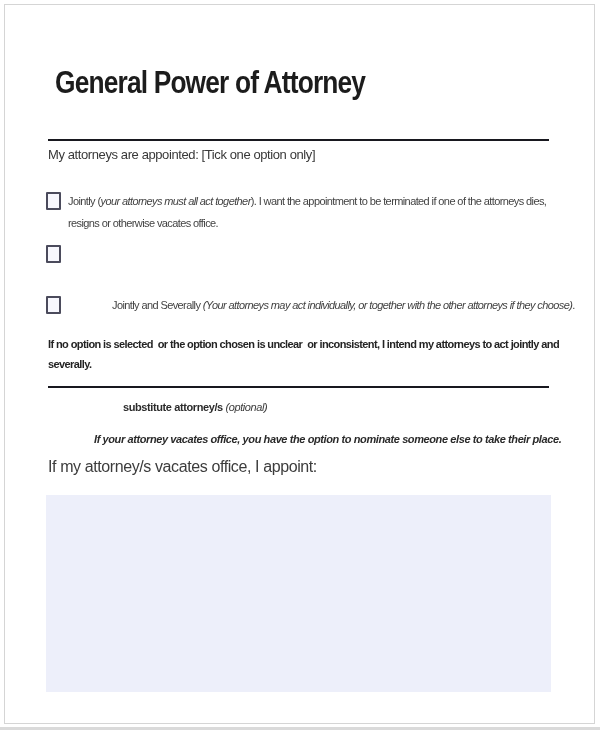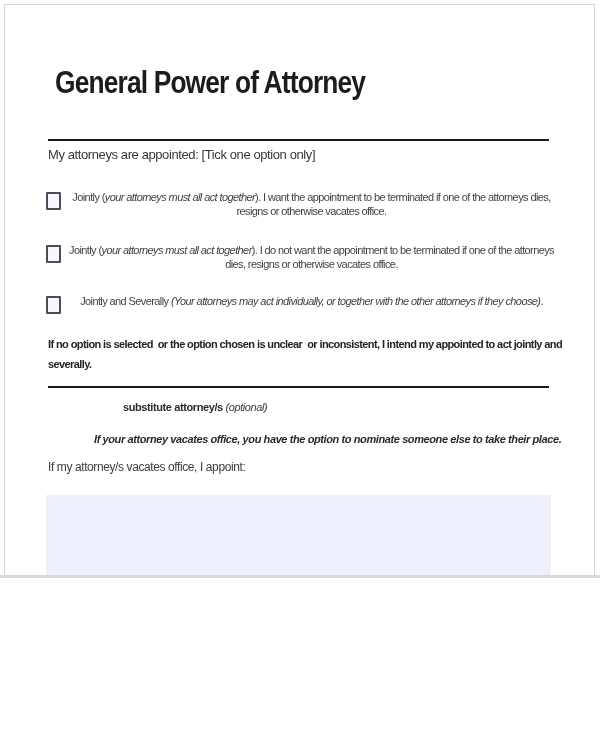--- a/index.html
+++ b/index.html
@@ -3,21 +3,21 @@
 <meta charset="utf-8">
 <style>
   html, body {
     margin: 0;
     padding: 0;
     background: #ffffff;
   }
   .page {
     position: relative;
     width: 600px;
-    height: 578px;
+    height: 730px;
     background: #ffffff;
     font-family: "Liberation Sans", sans-serif;
     overflow: hidden;
   }
   .frame {
     position: absolute;
     left: 4px;
     top: 4px;
     width: 589px;
     height: 718px;
@@ -78,27 +78,26 @@
   .cb-1 { top: 192px; }
   .cb-2 { top: 245px; }
   .cb-3 { top: 296px; }
   .opt-text {
     position: absolute;
     left: 68px;
     width: 487px;
     font-size: 11px;
     letter-spacing: -0.6px;
     color: #434343;
-    line-height: 14px;
+    line-height: 22px;
     white-space: pre-wrap;
-    text-align: center;
   }
   .opt-1 { top: 190px; }
   .opt-2 { top: 243px; }
-  .opt-3 { top: 294px; }
+  .opt-3 { top: 294px; margin-left: 44px; }
   .statement {
     position: absolute;
     left: 48px;
     top: 334px;
     width: 520px;
     font-size: 11px;
     font-weight: bold;
     letter-spacing: -0.6px;
     color: #242424;
     line-height: 20px;
@@ -131,21 +130,21 @@
     letter-spacing: -0.4px;
     color: #2a2a2a;
     line-height: 14px;
     white-space: pre-wrap;
     margin-left: 46px;
   }
   .appoint-label {
     position: absolute;
     left: 48px;
     top: 460px;
-    font-size: 12px;
+    font-size: 16px;
     letter-spacing: -0.4px;
     color: #3c3c3c;
     line-height: 14px;
     white-space: pre-wrap;
   }
   .appointee-box {
     position: absolute;
     left: 46px;
     top: 495px;
     width: 505px;
@@ -164,26 +163,25 @@
   <h1 class="title">General Power of Attorney</h1>
 
   <div class="rule rule-top"></div>
 
   <div class="prompt">My attorneys are appointed: [Tick one option only]</div>
 
   <div class="checkbox cb-1"></div>
   <div class="opt-text opt-1"><span>Jointly (</span><i>your attorneys must all act together</i><span>). I want the appointment to be terminated if one of the attorneys dies, resigns or otherwise vacates office.</span></div>
 
   <div class="checkbox cb-2"></div>
-  <div class="opt-text opt-2"><span>Jointly (</span><i>your attorneys must all act together</i><span>). I do not want the appointment to be terminated if one of the attorneys dies, resigns or otherwise vacates office.</span></div>
 
   <div class="checkbox cb-3"></div>
   <div class="opt-text opt-3"><span>Jointly and Severally </span><i>(Your attorneys may act individually, or together with the other attorneys if they choose)</i><span>.</span></div>
 
-  <div class="statement">If no option is selected  or the option chosen is unclear  or inconsistent, I intend my appointed to act jointly and severally.</div>
+  <div class="statement">If no option is selected  or the option chosen is unclear  or inconsistent, I intend my attorneys to act jointly and severally.</div>
 
   <div class="rule rule-bottom"></div>
 
   <div class="sub-heading"><span>substitute attorney/s</span><span class="optional"> (optional)</span></div>
 
   <div class="sub-note">If your attorney vacates office, you have the option to nominate someone else to take their place.</div>
 
   <div class="appoint-label">If my attorney/s vacates office, I appoint:</div>
 
   <div class="appointee-box"></div>

